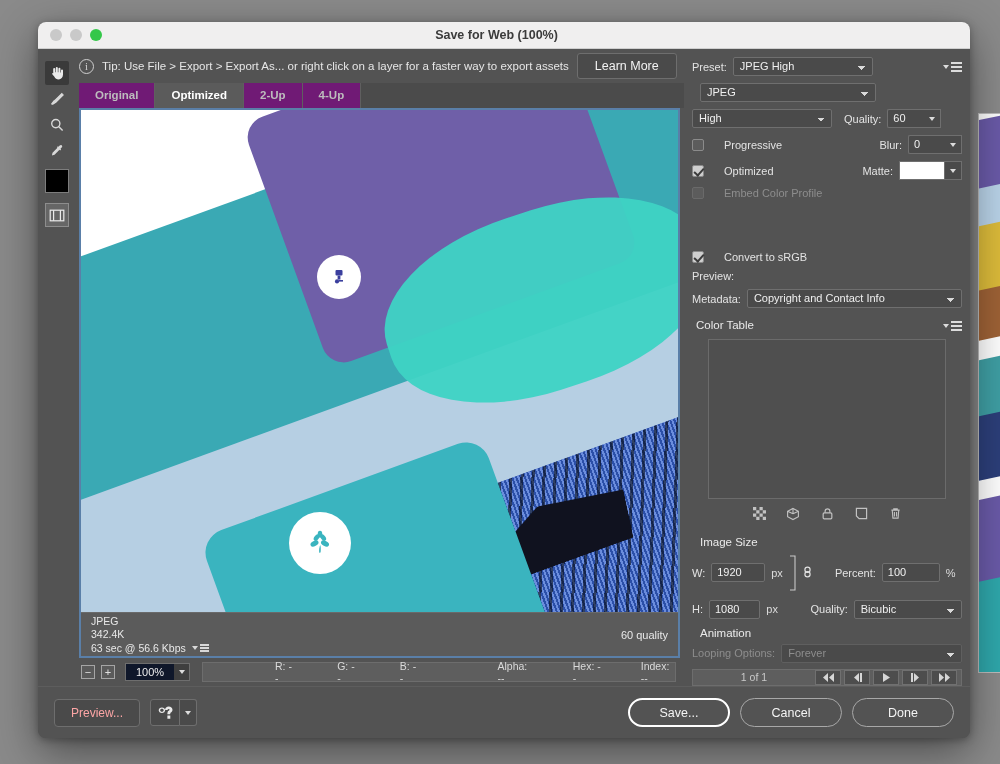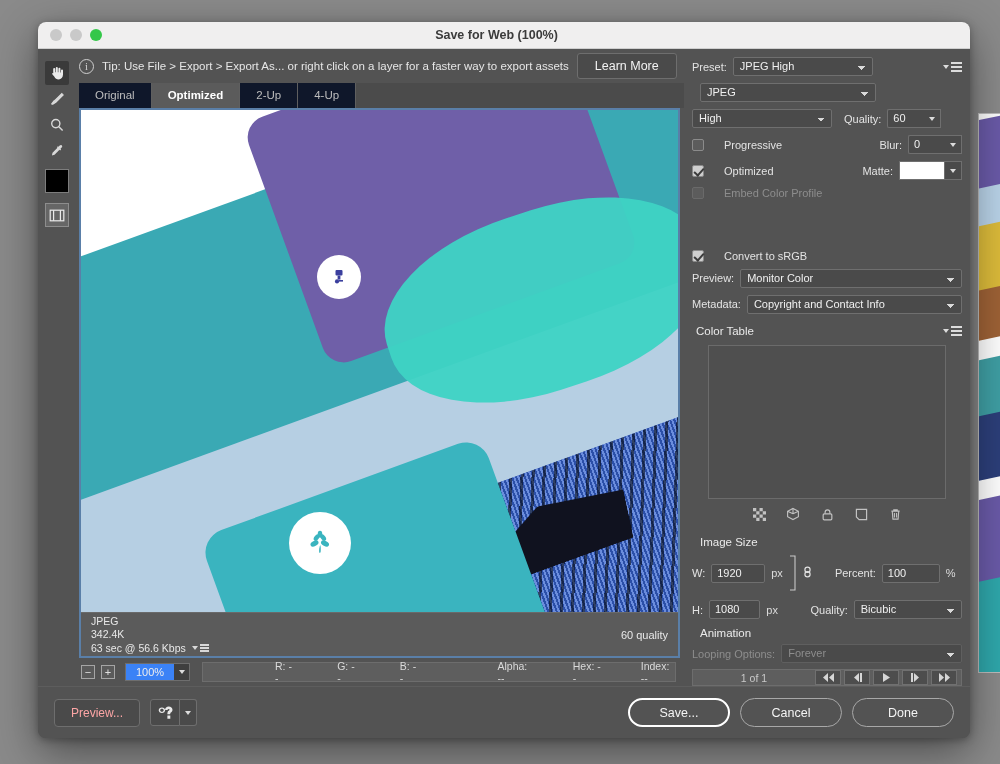--- a/index.html
+++ b/index.html
@@ -96,22 +96,23 @@
   #learn-more {
     margin-left:auto; background:#4a4a4a; border:1px solid #6e6e6e;
     color:#f2f2f2; font-size:12.5px; padding:5px 17px; border-radius:3px;
     cursor:pointer; white-space:nowrap;
   }
 
   
   #tabs { height:25px; flex:0 0 25px; display:flex; padding-left:4px; background:#535353; }
   .tab {
     padding:0 16px; height:25px; line-height:25px; font-size:11.5px;
-    color:#bdbdbd; background:#0f172a; border-right:1px solid #5f5f5f;
+    color:#bdbdbd; background:#701a75; border-right:1px solid #5f5f5f;
     cursor:pointer;
+    font-weight:bold;
   }
   .tab.active { background:#5b5b5b; color:#ffffff; font-weight:bold; }
   .tab-filler { flex:1; background:#4b4b4b; }
 
   
   #preview-wrap {
     flex:1; margin:0 4px 0 4px; min-height:0;
     border:2px solid #5a7fa8; background:#606060; position:relative; overflow:hidden;
   }
   #artwork { position:absolute; inset:0 0 44px 0; overflow:hidden; background:#ffffff; }
@@ -191,21 +192,21 @@
   #statusbar {
     height:28px; flex:0 0 28px; display:flex; align-items:center;
     gap:6px; padding:0 6px 0 6px;
   }
   .zoom-btn {
     width:14px; height:14px; border:1px solid #a5a5a5; color:#e0e0e0;
     font-size:11px; line-height:12px; text-align:center; cursor:pointer;
     background:#5a5a5a;
   }
   .zoom-field {
-    display:flex; align-items:center; background:#3b82f6; border:1px solid #6e6e6e;
+    display:flex; align-items:center; background:#0f172a; border:1px solid #6e6e6e;
     height:18px; margin-left:4px;
   }
   .zoom-field .val { width:48px; text-align:center; font-size:11px; color:#ededed; }
   .caret-box {
     width:15px; height:16px; background:#3f3f3f; display:flex;
     align-items:center; justify-content:center; cursor:pointer;
   }
   .caret { width:0;height:0;border-left:3.5px solid transparent;border-right:3.5px solid transparent;border-top:4px solid #dcdcdc; }
   #readouts {
     flex:1; height:20px; background:#5e5e5e; border:1px solid #6d6d6d;
@@ -569,23 +570,20 @@
 
       <div class="row">
         <span class="cbrow">
           <span class="cbox checked"></span>
           <span class="lbl">Convert to sRGB</span>
         </span>
       </div>
 
       <div class="row">
         <span class="lbl">Preview:</span>
-        <div class="fauxsel" style="flex:1;">
-          <span>Monitor Color</span>
-        </div>
       </div>
 
       <div class="row">
         <span class="lbl">Metadata:</span>
         <div class="fauxsel" style="flex:1;">
           <span>Copyright and Contact Info</span>
         </div>
       </div>
 
       <div class="row" style="margin-bottom:3px;">

